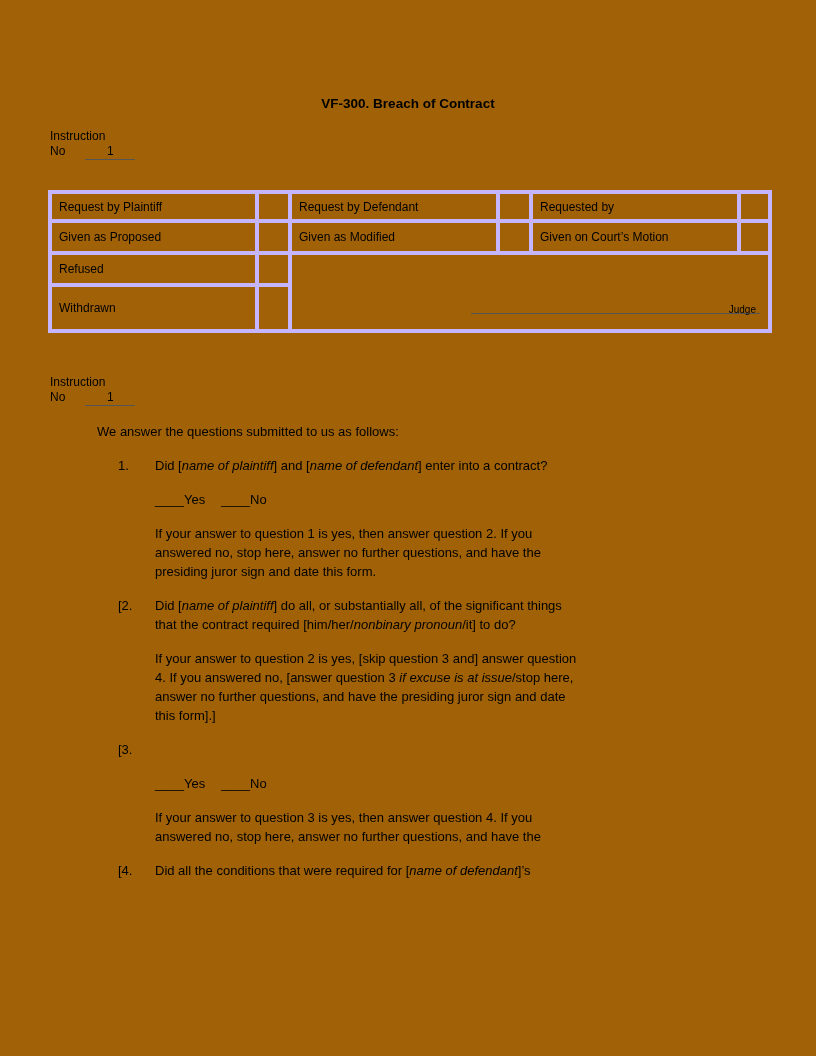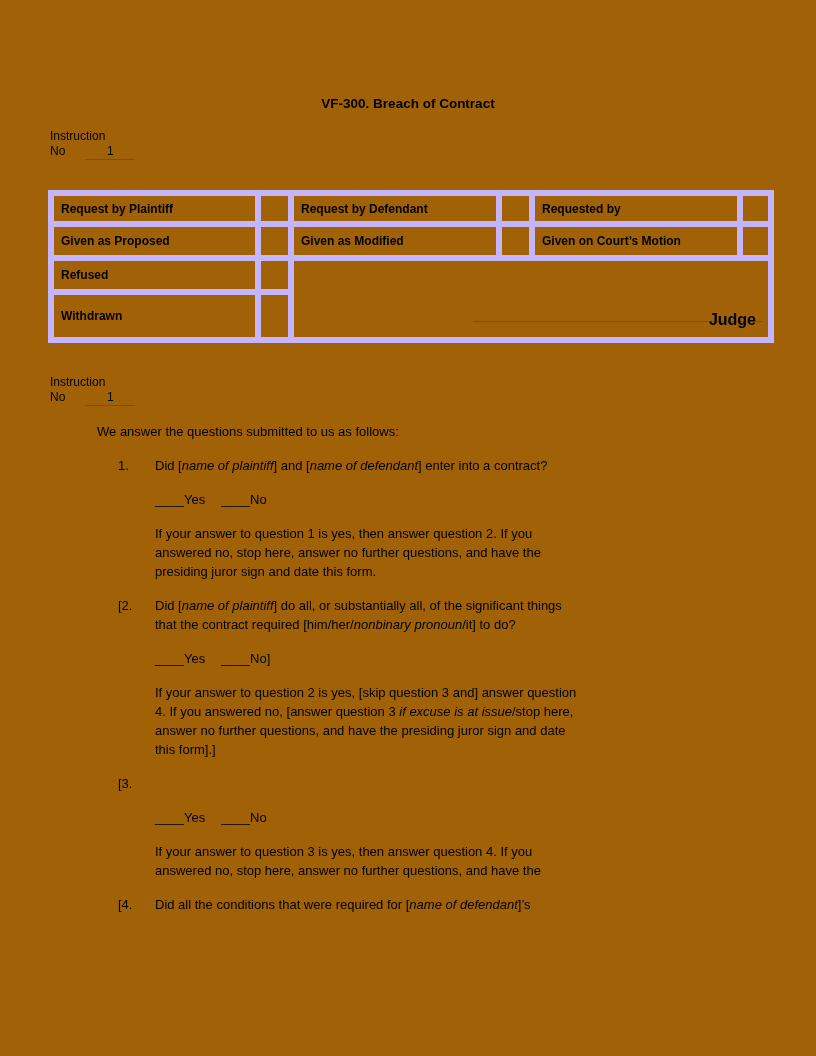--- a/index.html
+++ b/index.html
@@ -41,43 +41,42 @@
   table.grid {
     position: absolute;
     top: 190px;
     left: 48px;
     width: 720px;
     border-collapse: collapse;
     table-layout: fixed;
     font-size: 12px;
   }
   table.grid td {
-    border: 6px solid #c4b5fd;
+    border: 4px solid #c4b5fd;
     padding: 0 8px 0 7px;
     vertical-align: middle;
     overflow: hidden;
-    font-weight: bold;
   }
   tr.r1 td { height: 25px; }
   tr.r2 td { height: 28px; }
   tr.r3 td { height: 28px; }
   tr.r4 td { height: 42px; margin-top: 48px; }
   td.sig { position: relative; padding: 0; }
   .sig-line {
     position: absolute;
     left: 179px;
     bottom: 15px;
     width: 289px;
     border-bottom: 1px solid #555555;
   }
   .sig-label {
     position: absolute;
     right: 12px;
-    bottom: 8px;
-    font-size: 16px;
+    bottom: 14px;
+    font-size: 10px;
   }
   .docbody {
     position: absolute;
     top: 422px;
     left: 0;
     width: 816px;
     font-size: 13px;
     font-weight: normal;
     line-height: 19px;
   }
@@ -162,23 +161,20 @@
     </div>
     <p class="ans">
       <span class="yes-blank">____Yes</span><span class="no-blank">____No</span>
     </p>
     <p class="dir"><span>If your answer to question 1 is yes, then answer question 2. If you</span><br><span>answered no, stop here, answer no further questions, and have the</span><br><span>presiding juror sign and date this form.</span></p>
 
     <div class="q">
       <div class="q-num">[2.</div>
       <div class="q-text"><span>Did [</span><span class="it">name of plaintiff</span><span>] do all, or substantially all, of the significant things</span><br><span>that the contract required [him/her/</span><span class="it">nonbinary pronoun</span><span>/it] to do?</span></div>
     </div>
-    <p class="ans">
-      <span class="yes-blank">____Yes</span><span class="no-blank">____No]</span>
-    </p>
     <p class="dir"><span>If your answer to question 2 is yes, [skip question 3 and] answer question</span><br><span>4. If you answered no, [answer question 3 </span><span class="it">if excuse is at issue</span><span>/stop here,</span><br><span>answer no further questions, and have the presiding juror sign and date</span><br><span>this form].]</span></p>
 
     <div class="q">
       <div class="q-num">[3.</div>
     </div>
     <p class="ans">
       <span class="yes-blank">____Yes</span><span class="no-blank">____No</span>
     </p>
     <p class="dir"><span>If your answer to question 3 is yes, then answer question 4. If you</span><br><span>answered no, stop here, answer no further questions, and have the</span><br></p>
 

